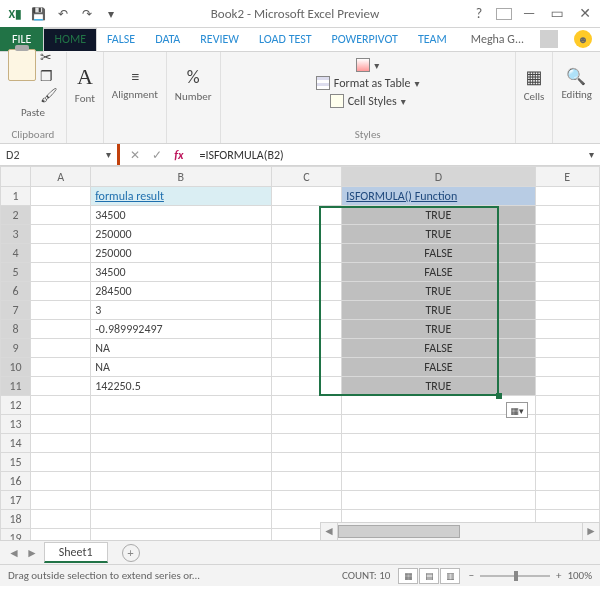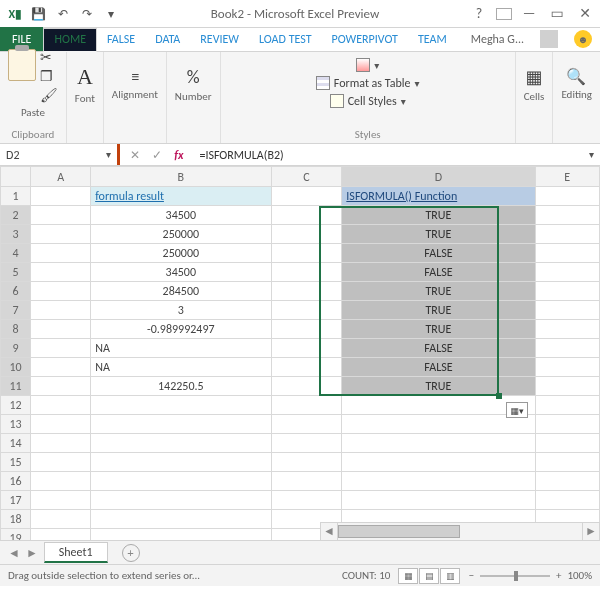--- a/index.html
+++ b/index.html
@@ -42,21 +42,21 @@
 
 .grid-wrap { position: relative; height: 374px; overflow: hidden; background: #fff; }
 table.sheet { border-collapse: collapse; table-layout: fixed; width: 100%; }
 table.sheet th, table.sheet td { border: 1px solid #d9d9d9; height: 19px; font-size: 12px; padding: 0 4px; }
 table.sheet thead th { background: #f3f3f3; color: #666; font-weight: normal; text-align: center; height: 20px; }
 table.sheet tbody th { background: #f3f3f3; color: #666; font-weight: normal; text-align: center; width: 28px; }
 table.sheet thead th.sel-col, table.sheet tbody th.sel-row { background: #d6d6d6; }
 .col-a { width: 56px; } .col-b { width: 168px; } .col-c { width: 66px; } .col-d { width: 180px; } .col-e { width: 60px; }
 td.hdr1 { background: #daeef3; color: #1f6fae; text-decoration: underline; font-weight: 500; }
 td.hdr2 { background: #b8cce4; color: #1f497d; font-weight: 500; text-decoration: underline; }
-td.right { text-align: center; }
+td.right { text-align: left; }
 td.center { text-align: center; }
 td.selcell { background: #bfbfbf; color: #333; }
 .sel-outline { position: absolute; border: 2px solid #1f7346; pointer-events: none; }
 .fill-handle { position: absolute; width: 6px; height: 6px; background: #1f7346; }
 .autofill-opts { position: absolute; width: 22px; height: 16px; border: 1px solid #999; background: #fff; display: flex; align-items: center; justify-content: center; font-size: 9px; }
 
 .hscroll { height: 18px; position: absolute; bottom: 0; right: 0; left: 320px; display: flex; border-top: 1px solid #d4d4d4; background: #f3f3f3; }
 .hscroll .arrow { width: 18px; text-align: center; border-left: 1px solid #d4d4d4; border-right: 1px solid #d4d4d4; line-height: 16px; color: #888; }
 .hscroll .track { flex: 1; position: relative; }
 .hscroll .thumb { position: absolute; left: 0; width: 50%; top: 2px; bottom: 2px; background: #cfcfcf; border: 1px solid #aaa; }

